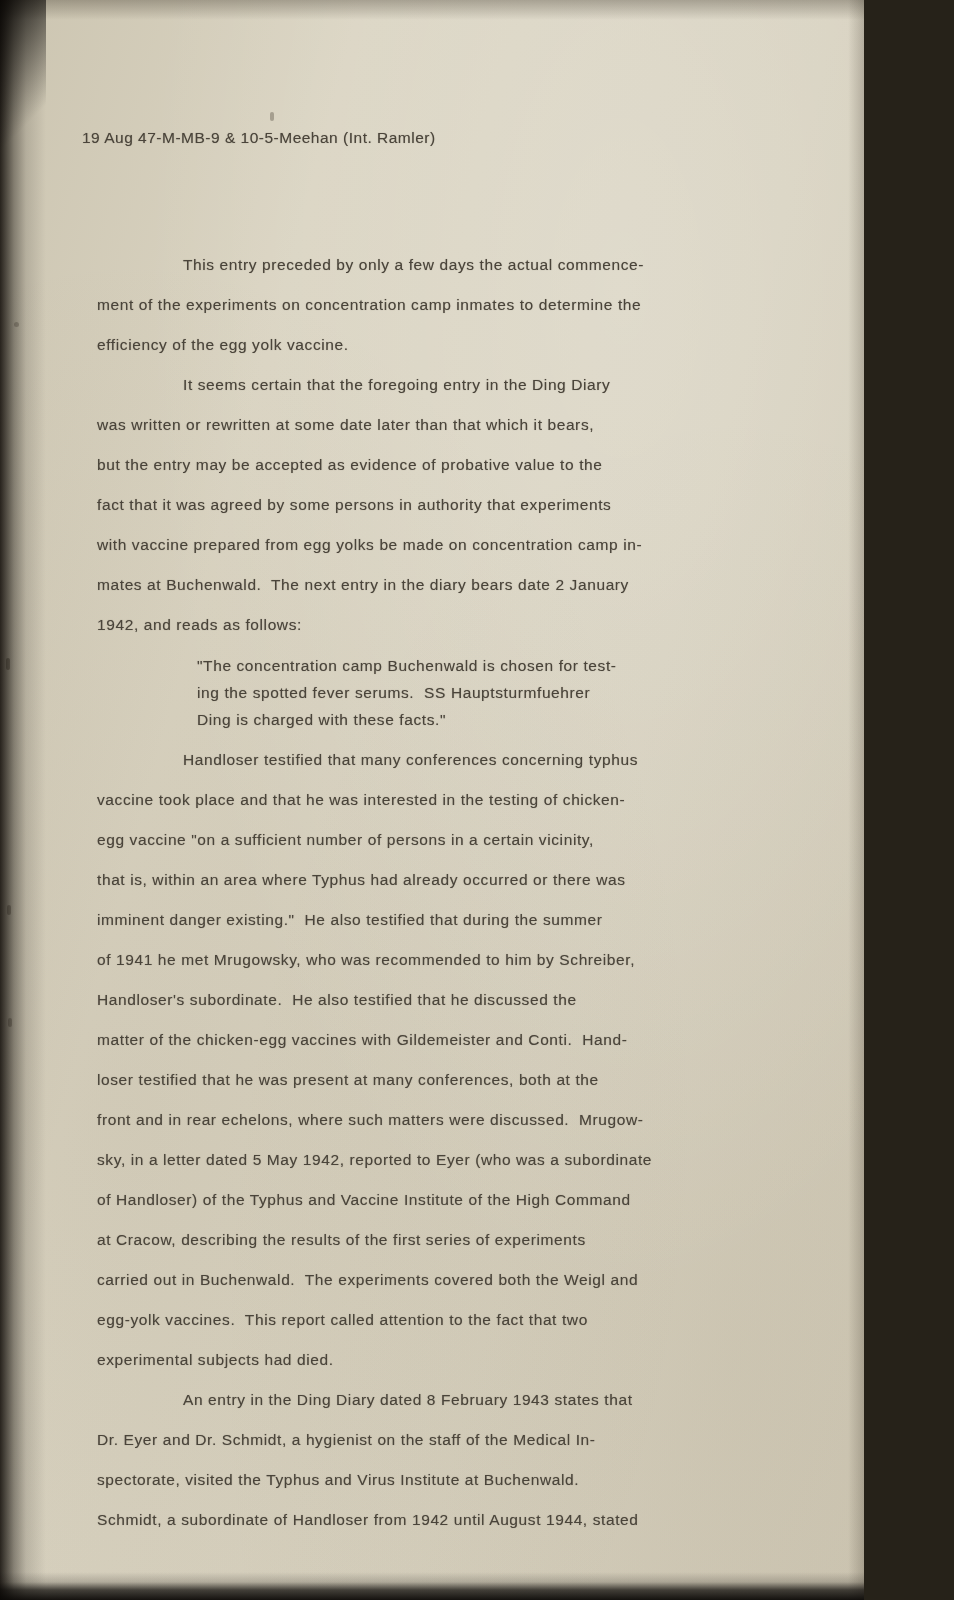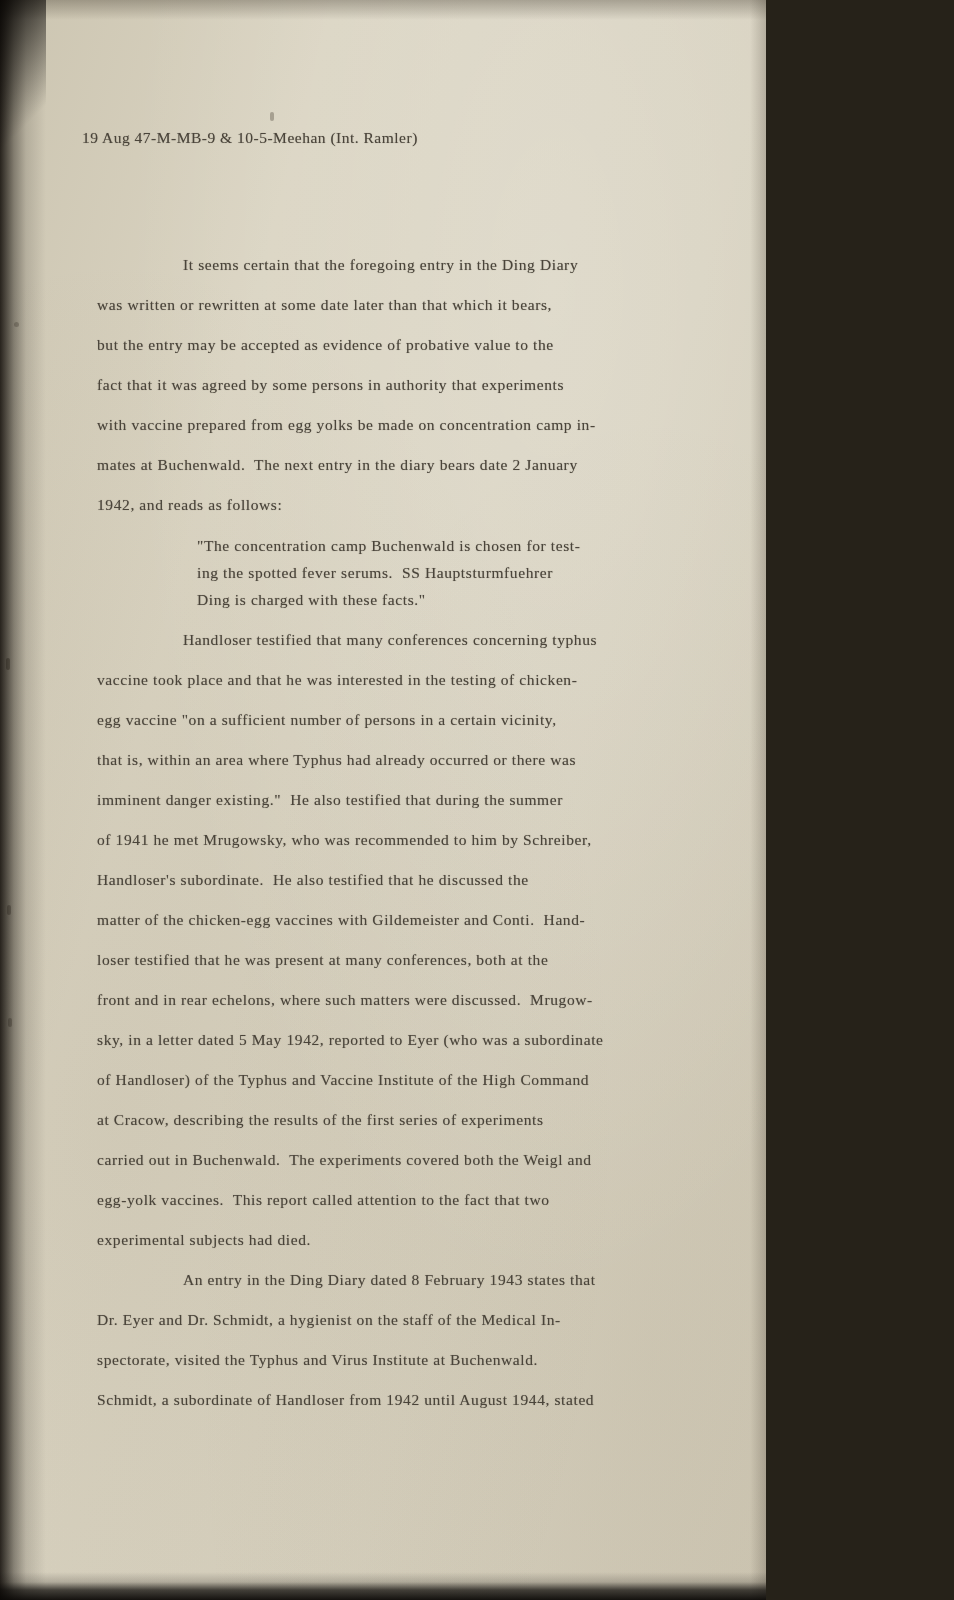--- a/index.html
+++ b/index.html
@@ -2,29 +2,29 @@
 <html><head>
 <meta charset="utf-8">
 <style>
   html, body {
     margin: 0;
     padding: 0;
     background: #262219;
   }
   .scan {
     position: relative;
-    width: 766px;
+    width: 864px;
     height: 1600px;
     overflow: hidden;
     background:
       radial-gradient(ellipse at 72% 18%, rgba(255,255,252,0.20), transparent 55%),
       radial-gradient(ellipse at 15% 70%, rgba(125,110,82,0.10), transparent 55%),
       radial-gradient(ellipse at 85% 85%, rgba(125,110,82,0.08), transparent 50%),
       linear-gradient(105deg, #ccc5b1 0%, #dad4c2 28%, #d7d1bf 65%, #cfc8b5 100%);
-    font-family: Liberation Serif, serif;
+    font-family: Liberation Sans, sans-serif;
     color: #4a443a;
   }
   
   .edge-left {
     position: absolute; left: 0; top: 0; bottom: 0; width: 46px;
     background: linear-gradient(to right,
       rgba(16,12,8,0.88) 0px,
       rgba(16,12,8,0.40) 14px,
       rgba(16,12,8,0.14) 26px,
       rgba(16,12,8,0.0) 46px);
@@ -104,20 +104,23 @@
 <body>
 
 <div class="scan">
 
   <div class="content">
     <div class="doc-header">
       <div>19 Aug 47-M-MB-9 &amp; 10-5-Meehan (Int. Ramler)</div>
     </div>
 
     <div class="doc-body">
+      <div class="para">This entry preceded by only a few days the actual commence-
+ment of the experiments on concentration camp inmates to determine the
+efficiency of the egg yolk vaccine.</div>
       <div class="para">It seems certain that the foregoing entry in the Ding Diary
 was written or rewritten at some date later than that which it bears,
 but the entry may be accepted as evidence of probative value to the
 fact that it was agreed by some persons in authority that experiments
 with vaccine prepared from egg yolks be made on concentration camp in-
 mates at Buchenwald.  The next entry in the diary bears date 2 January
 1942, and reads as follows:</div>
       <div class="quote">"The concentration camp Buchenwald is chosen for test-
 ing the spotted fever serums.  SS Hauptsturmfuehrer
 Ding is charged with these facts."</div>

